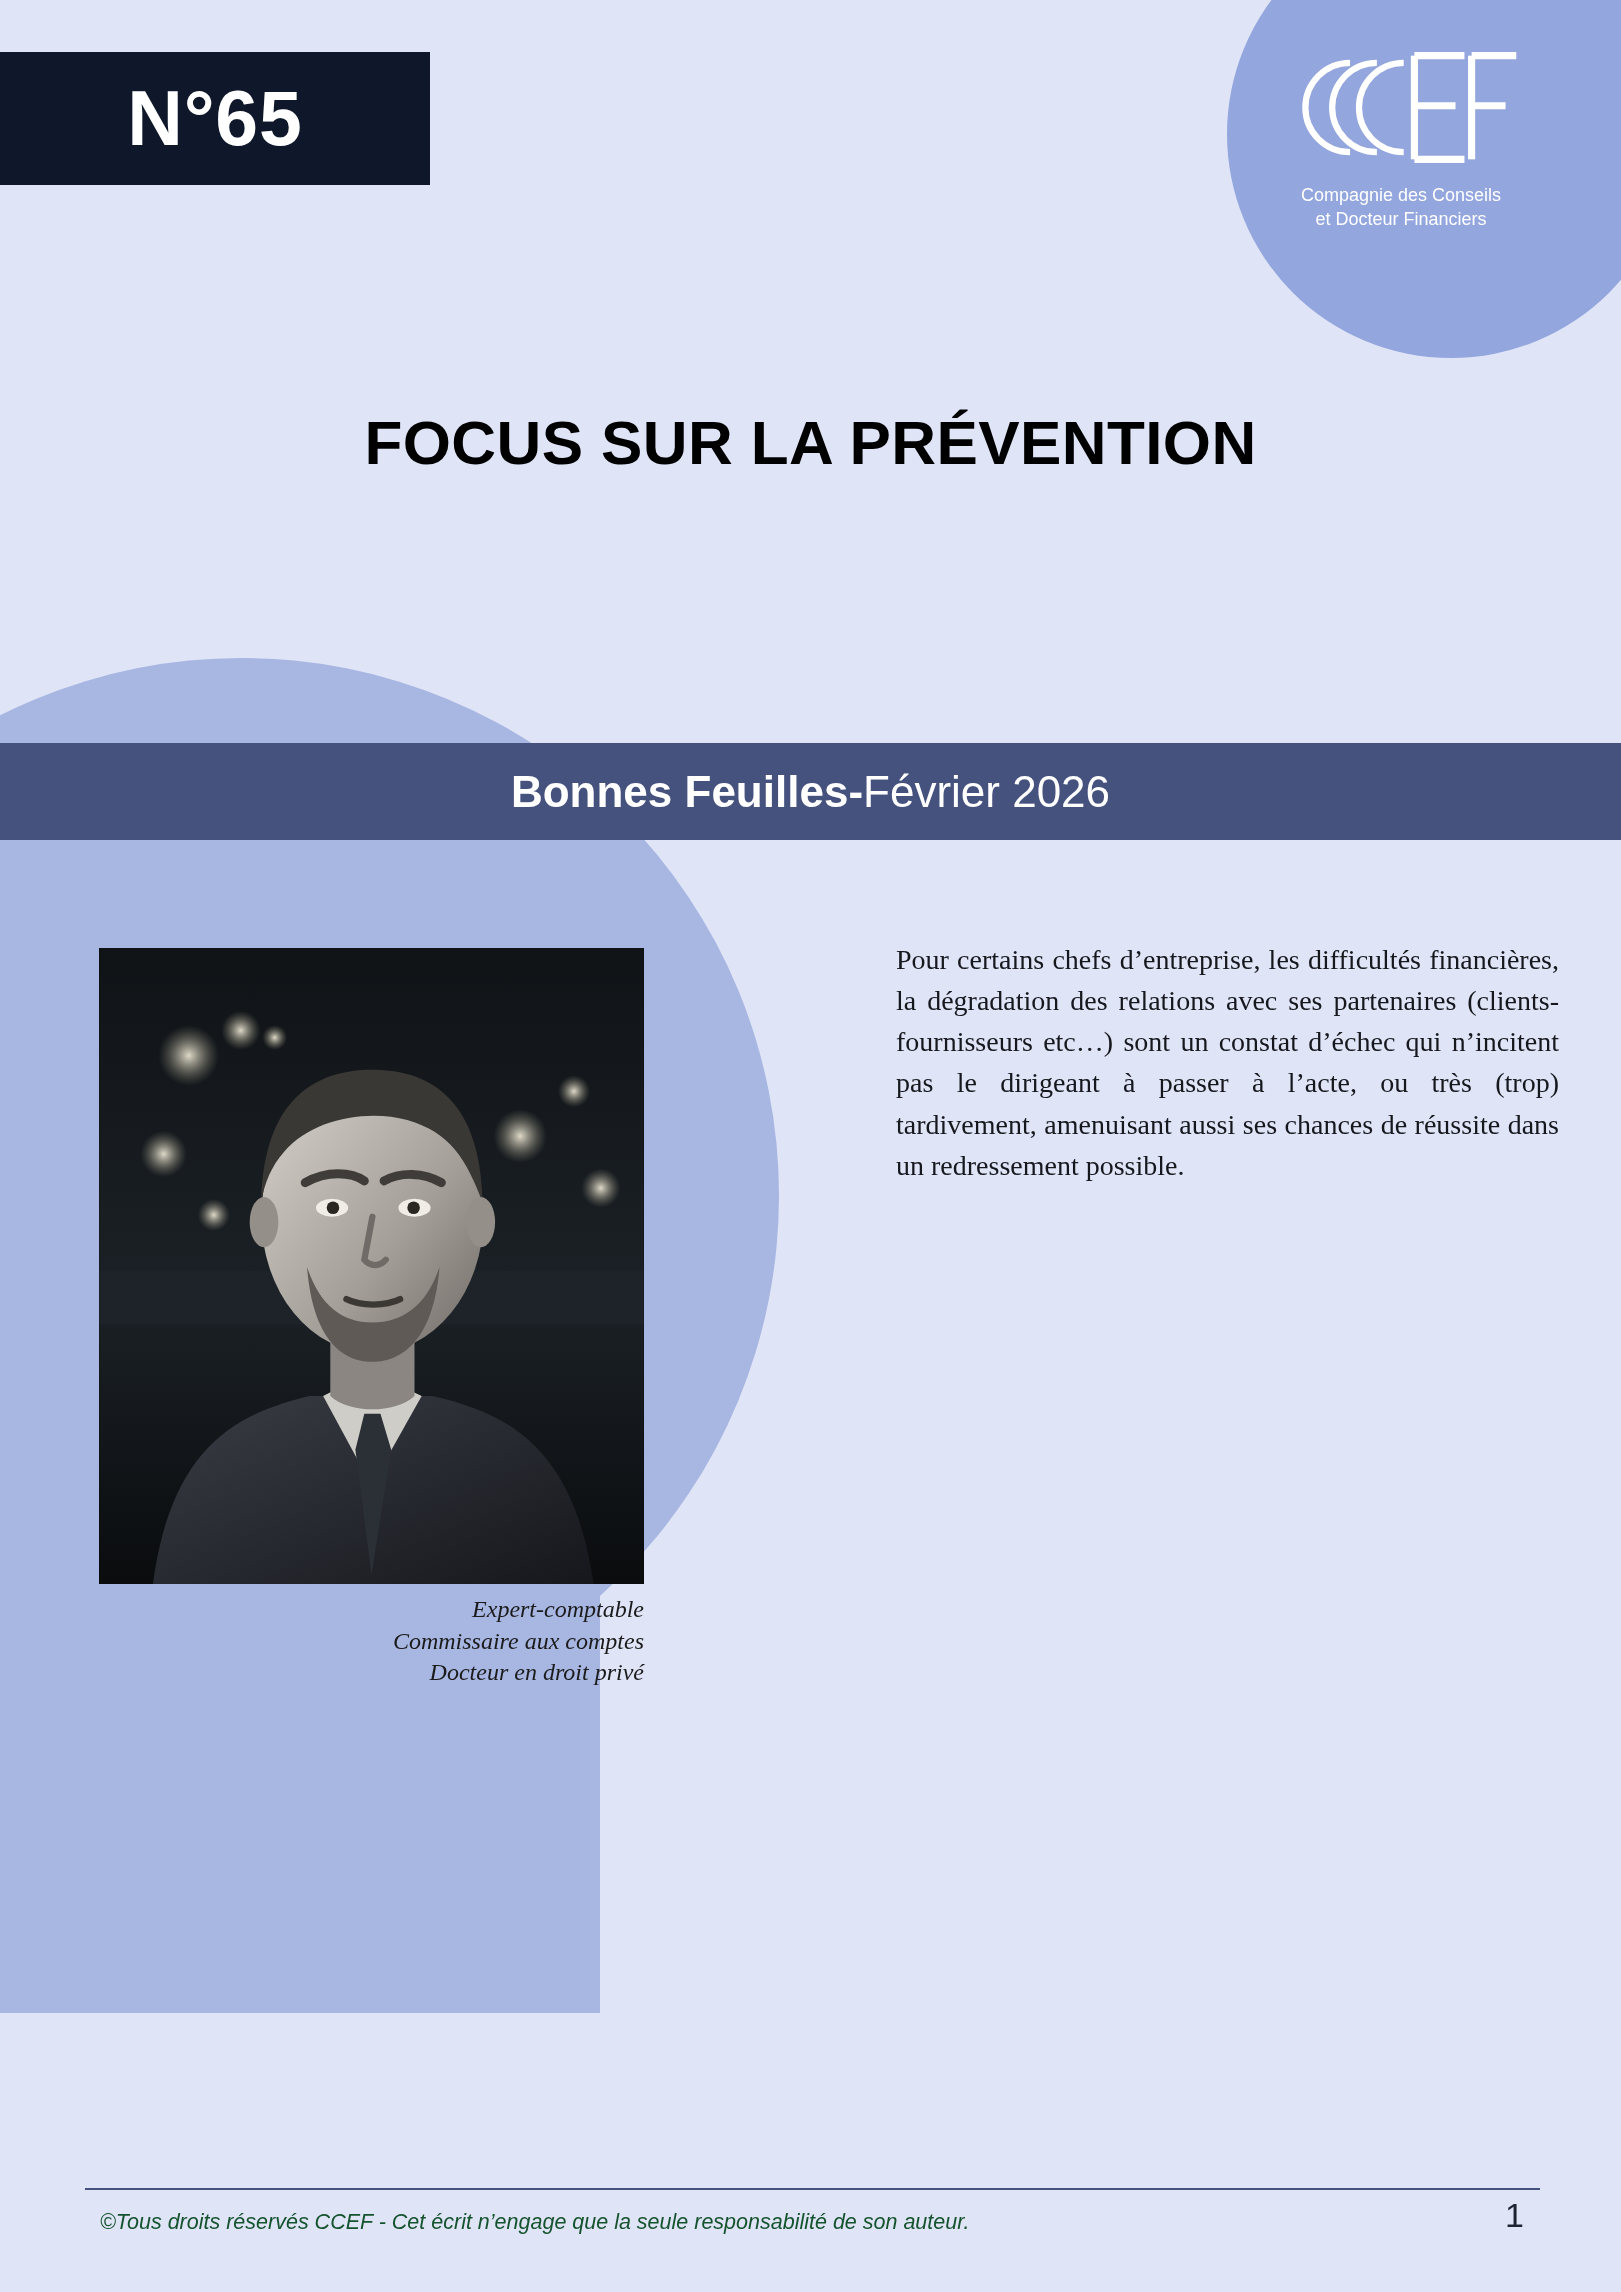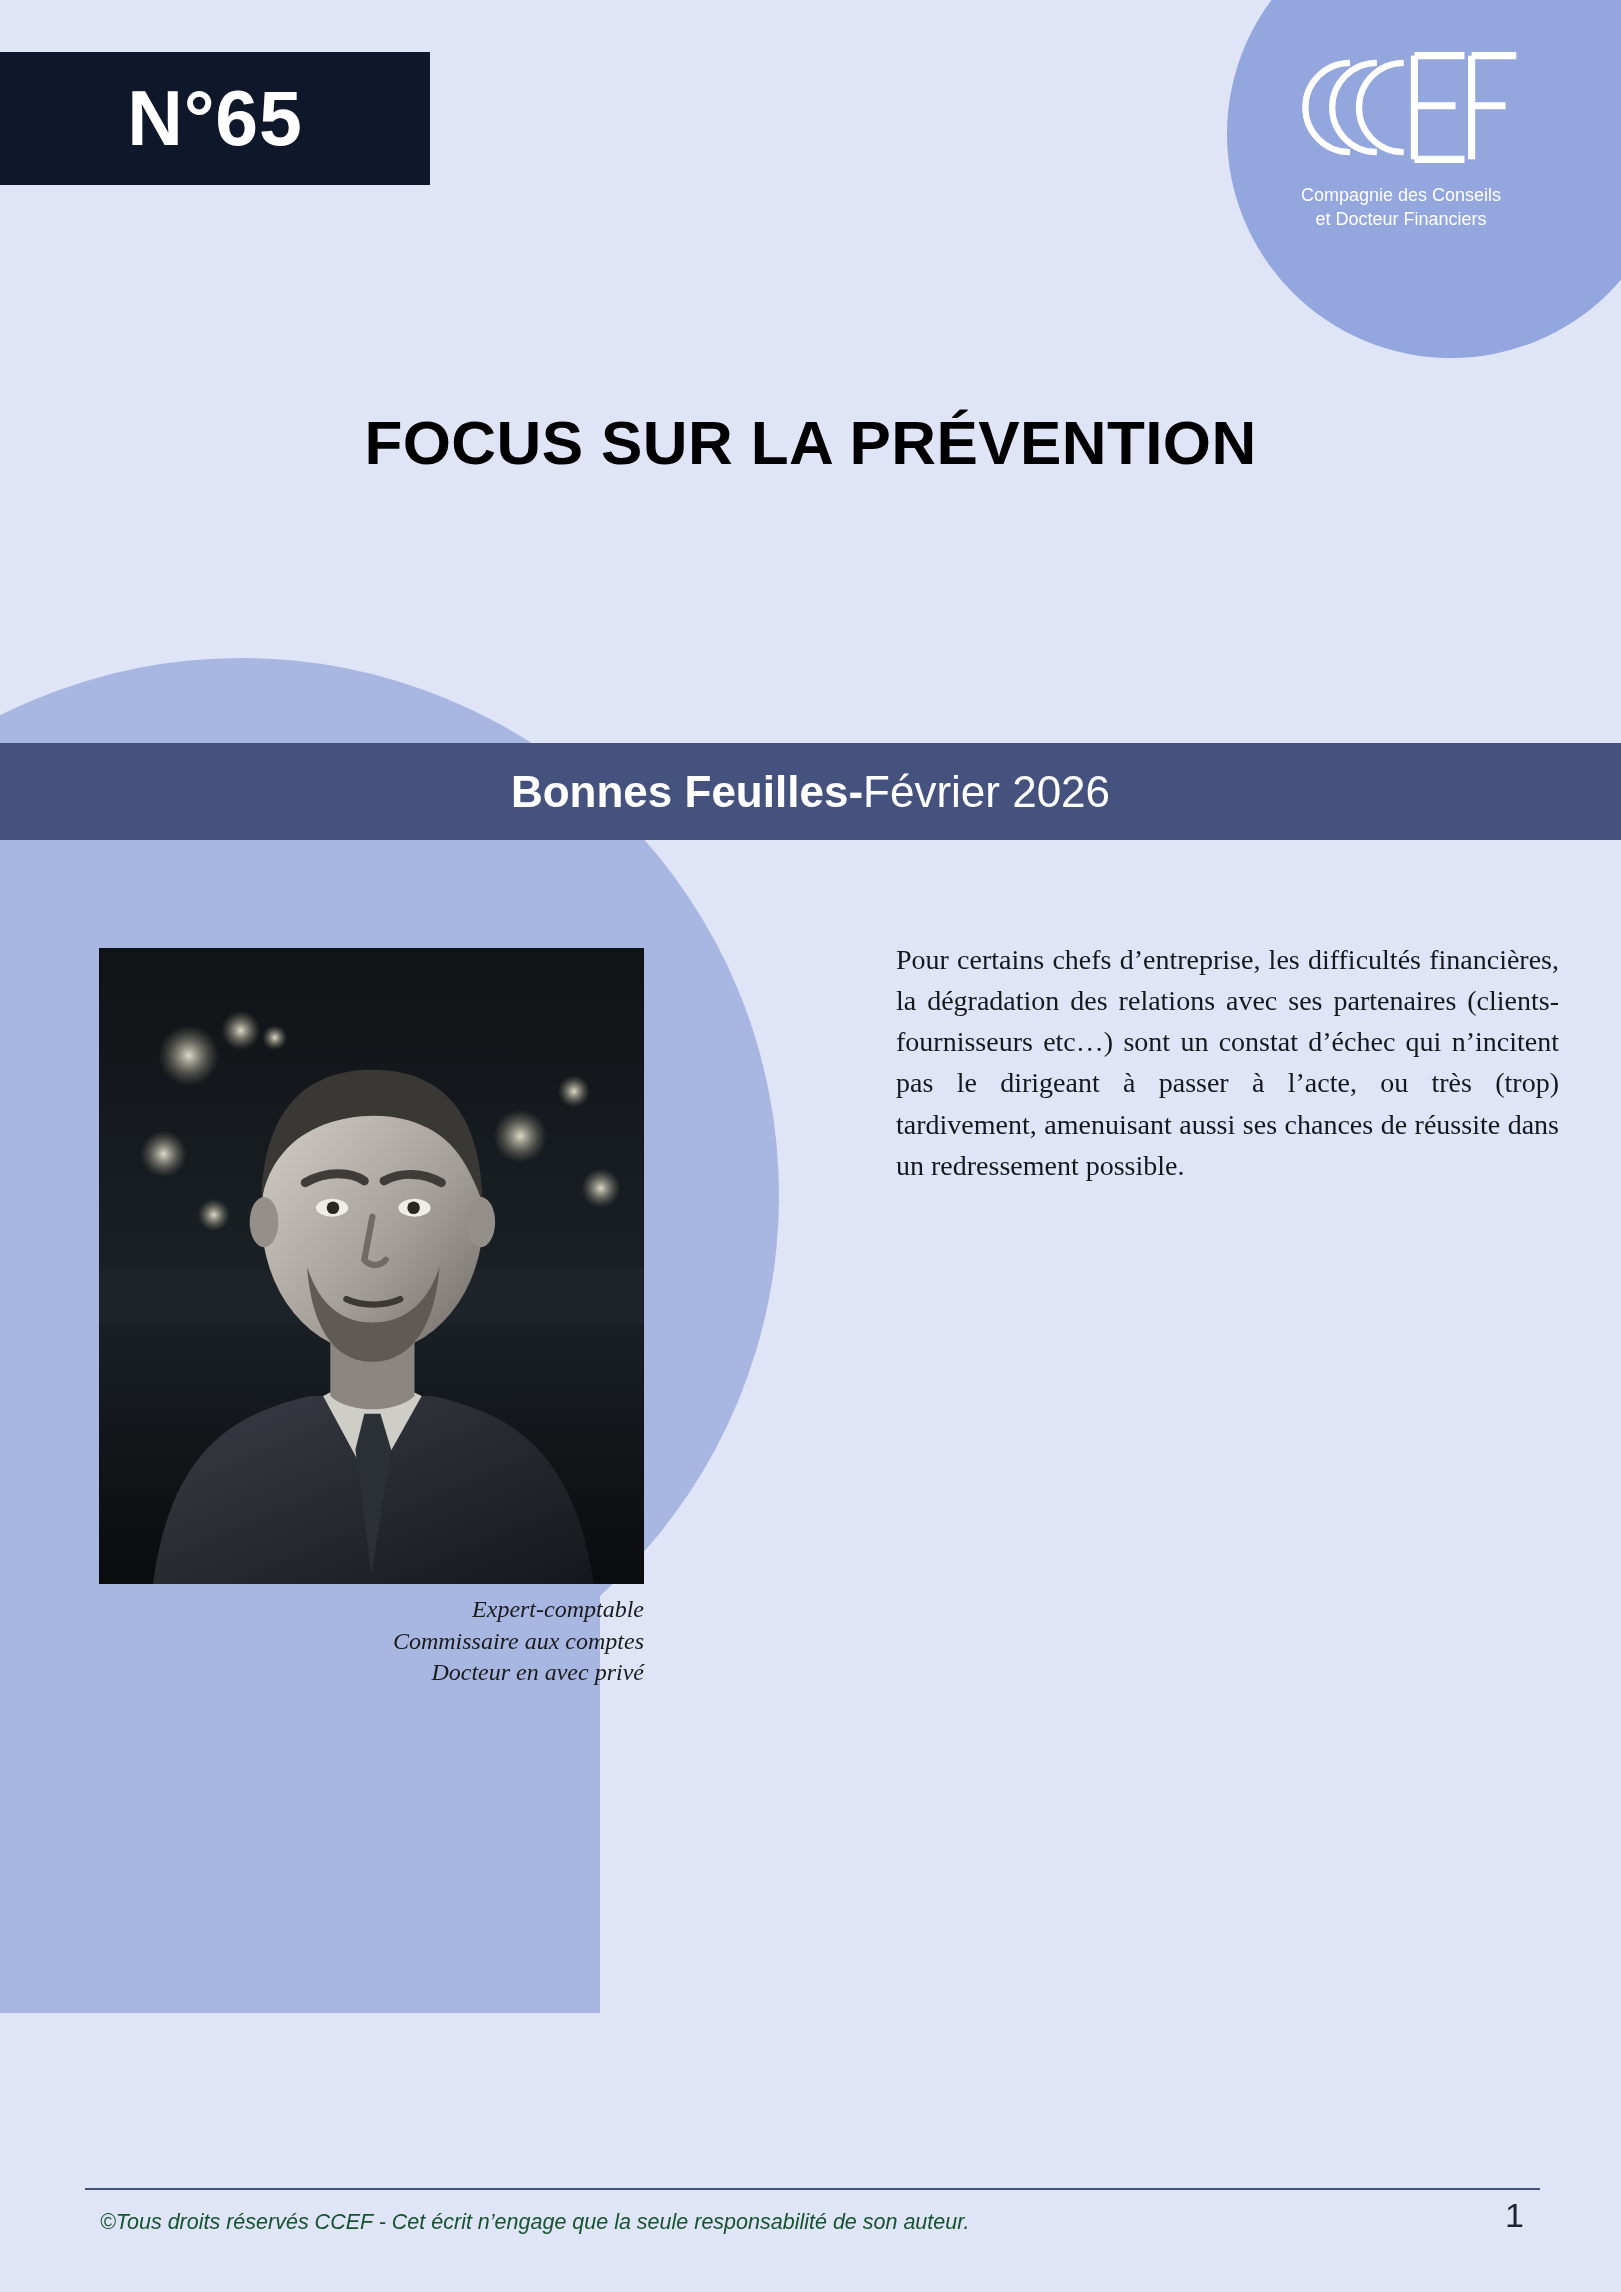--- a/index.html
+++ b/index.html
@@ -310,21 +310,21 @@
     <path d="M276 392 C292 400 320 400 336 392" stroke="#3c3834" stroke-width="7" fill="none" stroke-linecap="round"></path>
 
     <ellipse cx="184" cy="306" rx="16" ry="28" fill="#958f89"></ellipse>
     <ellipse cx="426" cy="306" rx="16" ry="28" fill="#958f89"></ellipse>
   </svg>
 </div>
 
 <div class="byline">
   <span class="role" style="white-space: pre-line;">Expert-comptable
 Commissaire aux comptes
-Docteur en avec privé</span>
+Docteur en droit privé</span>
 </div>
 
 <div class="body-col">
   <p>Pour certains chefs d’entreprise, les difficultés financières, la dégradation des relations avec ses partenaires (clients-fournisseurs etc…) sont un constat d’échec qui n’incitent pas le dirigeant à passer à l’acte, ou très (trop) tardivement, amenuisant aussi ses chances de réussite dans un redressement possible.</p>
 </div>
 
 <div class="footer-rule"></div>
 <div class="footer-note">©Tous droits réservés CCEF - Cet écrit n’engage que la seule responsabilité de son auteur.</div>
 <div class="page-number">1</div>
 

